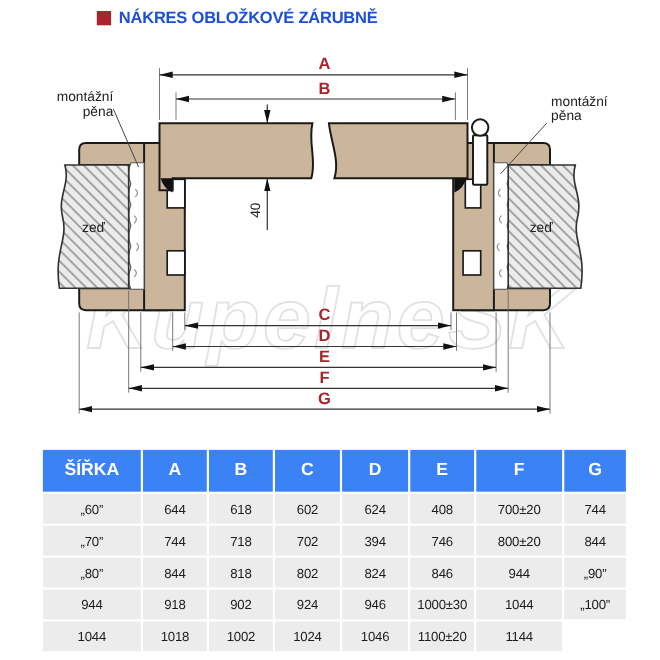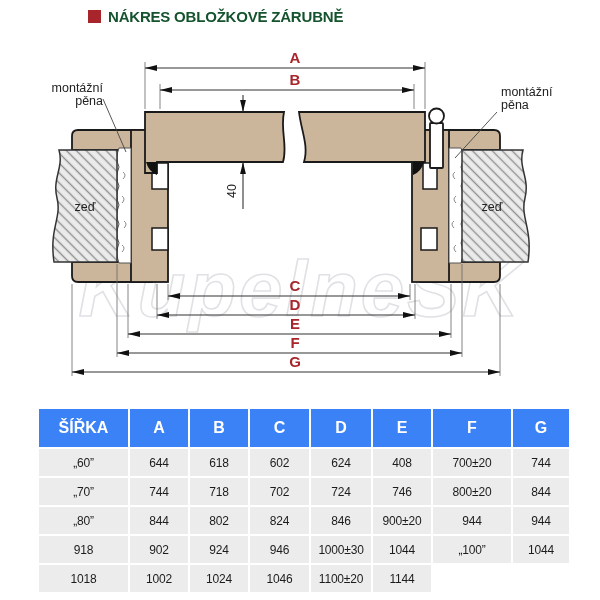--- a/index.html
+++ b/index.html
@@ -4,21 +4,21 @@
 <style>
   html,body{margin:0;padding:0;}
   body{
     width:600px;height:600px;position:relative;background:#fff;
     font-family:"Liberation Sans","DejaVu Sans",sans-serif;overflow:hidden;
   }
   .stage{position:absolute;inset:0;width:600px;height:600px;}
   
   .title-row{position:absolute;left:88px;top:8px;display:flex;align-items:center;gap:7px;}
   .title-square{width:13px;height:13px;background:#a8252b;flex:0 0 auto;}
-  .title-text{font-size:15px;font-weight:bold;color:#14532d;letter-spacing:-.2px;white-space:nowrap;}
+  .title-text{font-size:15px;font-weight:bold;color:#1d4ed8;letter-spacing:-.2px;white-space:nowrap;}
   
   .diagram{position:absolute;left:0;top:0;width:600px;height:405px;}
   .tan{fill:#cbb69b;stroke:#1a1a1a;stroke-width:1.8;}
   .dimline{stroke:#333;stroke-width:1.1;}
   .extline{stroke:#666;stroke-width:.8;}
   .dimletter{fill:#a8252b;font-size:15px;font-weight:bold;text-anchor:middle;}
   .anno{fill:#222;font-size:12.5px;}
   
   .spec-table{
     position:absolute;left:39px;top:409px;width:540px;
@@ -136,33 +136,34 @@
     <div class="td">602</div>
     <div class="td">624</div>
     <div class="td">408</div>
     <div class="td">700±20</div>
     <div class="td">744</div>
 
     <div class="td">„70”</div>
     <div class="td">744</div>
     <div class="td">718</div>
     <div class="td">702</div>
-    <div class="td">724</div>
+    <div class="td">394</div>
     <div class="td">746</div>
     <div class="td">800±20</div>
     <div class="td">844</div>
 
     <div class="td">„80”</div>
     <div class="td">844</div>
+    <div class="td">818</div>
     <div class="td">802</div>
     <div class="td">824</div>
     <div class="td">846</div>
-    <div class="td">900±20</div>
     <div class="td">944</div>
 
+    <div class="td">„90”</div>
     <div class="td">944</div>
     <div class="td">918</div>
     <div class="td">902</div>
     <div class="td">924</div>
     <div class="td">946</div>
     <div class="td">1000±30</div>
     <div class="td">1044</div>
 
     <div class="td">„100”</div>
     <div class="td">1044</div>

